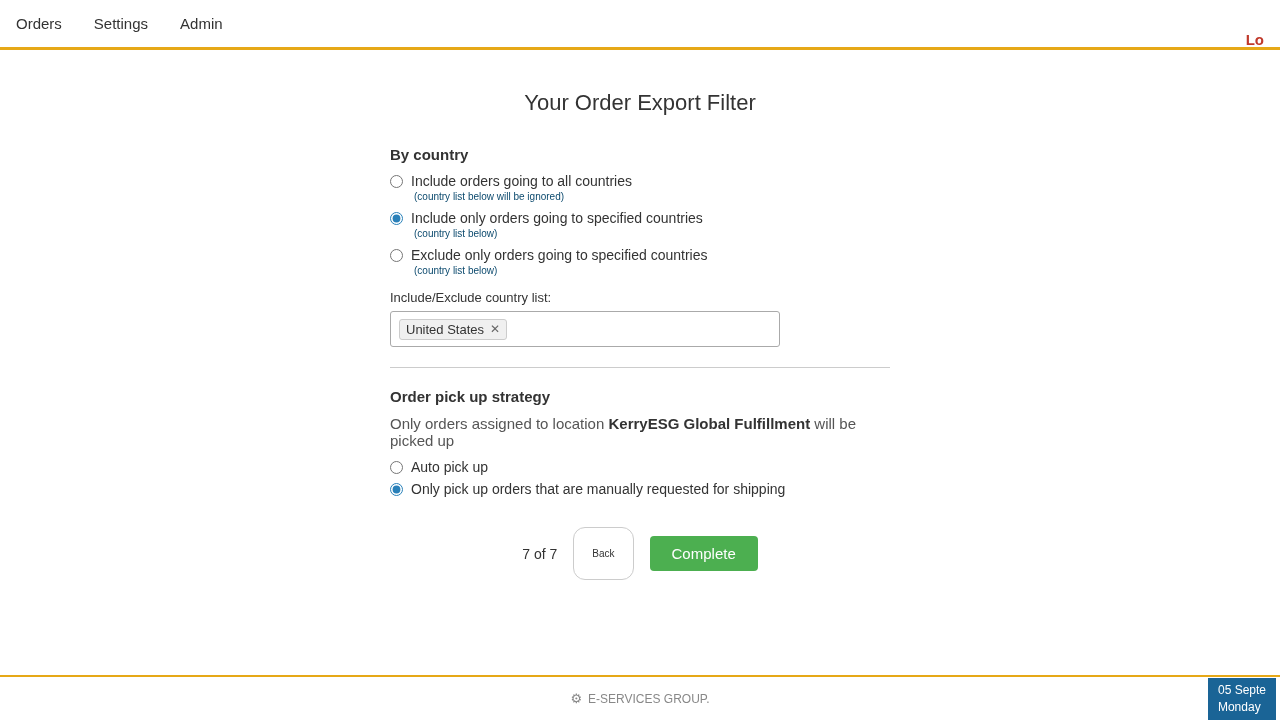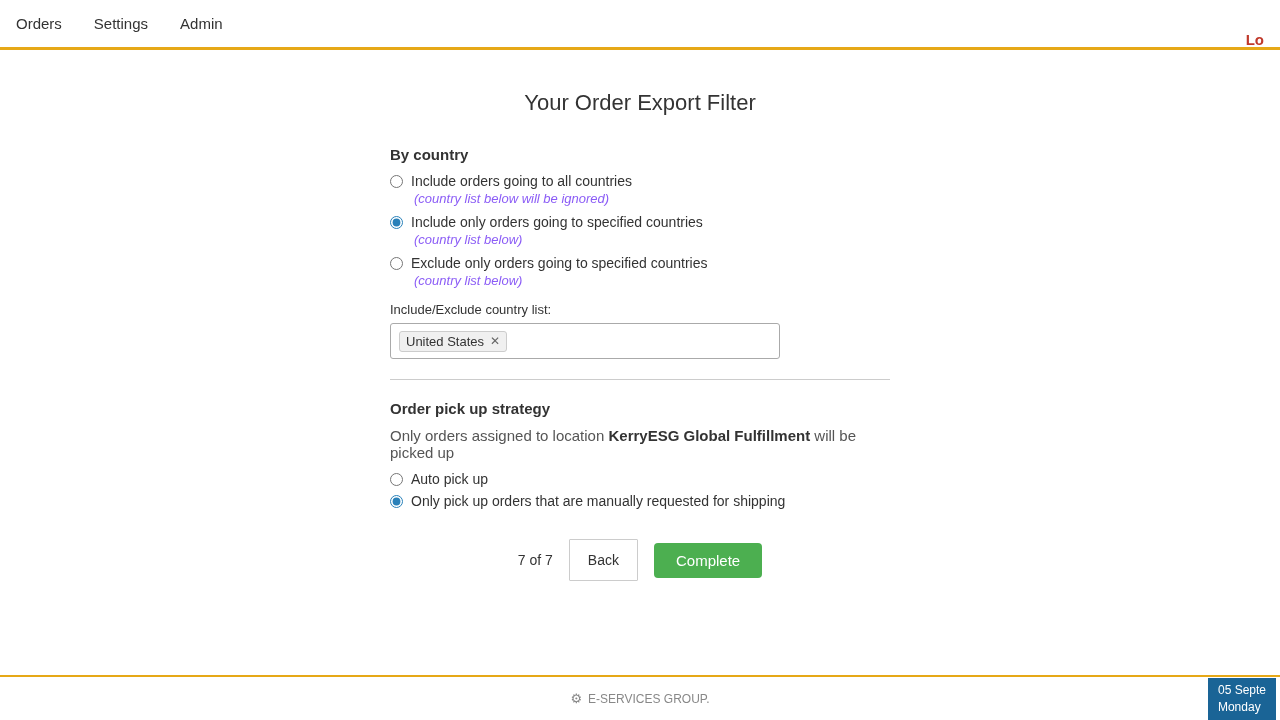--- a/index.html
+++ b/index.html
@@ -84,25 +84,24 @@
     }
 
     .radio-label input[type="radio"] {
       margin-top: 2px;
       margin-right: 8px;
       accent-color: #2980b9;
       flex-shrink: 0;
     }
 
     .radio-sub {
-      font-size: 13px;
-      color: #8b5cf6;
+      font-size: 10px;
+      color: #0c4a6e;
       margin-left: 24px;
       margin-bottom: 8px;
-      font-style: italic;
     }
 
     .country-list-label {
       font-size: 13px;
       color: #333;
       margin-top: 14px;
       margin-bottom: 6px;
     }
 
     .country-input-box {
@@ -165,23 +164,23 @@
     }
 
     .page-indicator {
       font-size: 14px;
       color: #333;
     }
 
     .btn-back {
       background: #fff;
       border: 1px solid #ccc;
-      border-radius: 1px;
-      padding: 12px 18px;
-      font-size: 14px;
+      border-radius: 12px;
+      padding: 20px 18px;
+      font-size: 10px;
       cursor: pointer;
       color: #333;
     }
 
     .btn-complete {
       background: #4caf50;
       border: none;
       border-radius: 4px;
       padding: 9px 22px;
       font-size: 15px;

